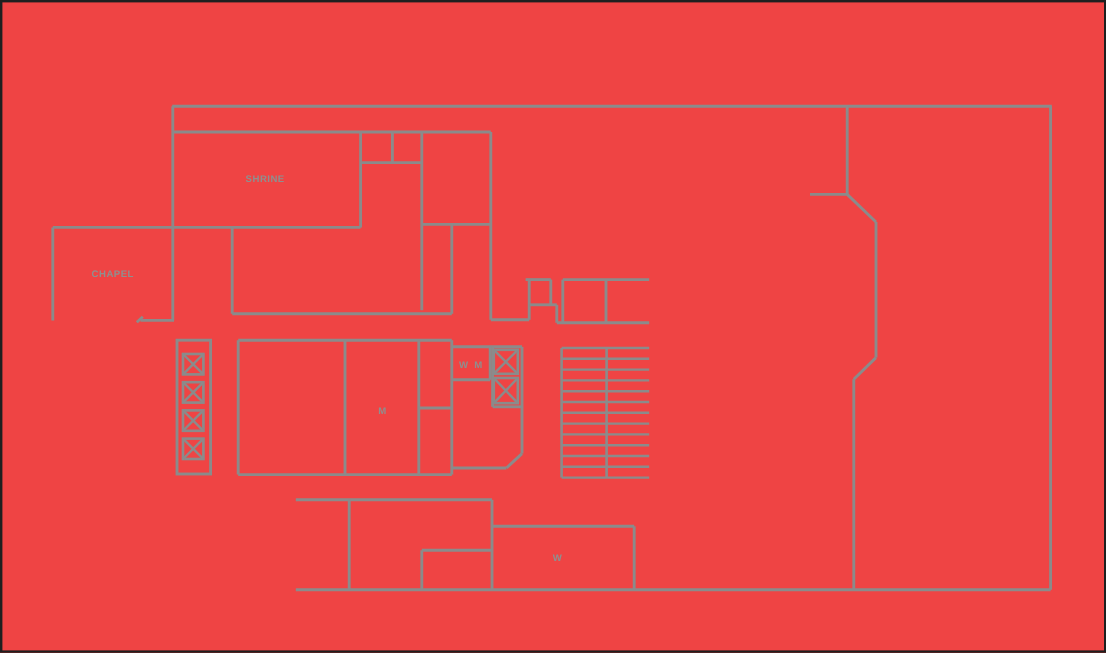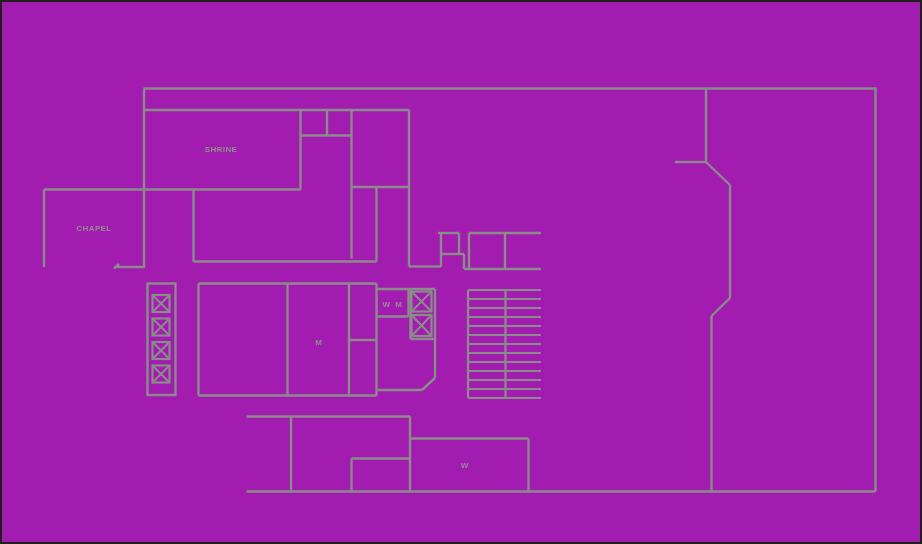--- a/index.html
+++ b/index.html
@@ -1,21 +1,21 @@
 <!DOCTYPE html>
 <html><head>
 <meta charset="utf-8">
 <style>
   html, body { margin: 0; padding: 0; background: #000; }
   #screen {
     position: relative;
     width: 922px;
     height: 544px;
     box-sizing: border-box;
-    background: #a21caf;
+    background: #ef4444;
     border: 2px solid #1f1f1f;
     overflow: hidden;
   }
   svg { display: block; }
   text {
     font-family: "Liberation Sans", "DejaVu Sans", sans-serif;
     font-weight: bold;
     font-size: 8px;
     fill: #8f8f8f;
   }

